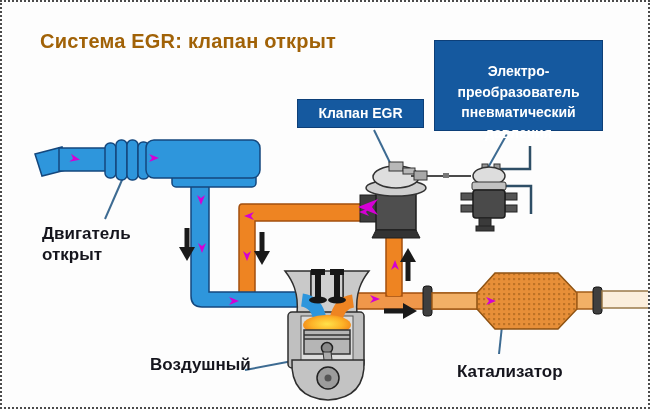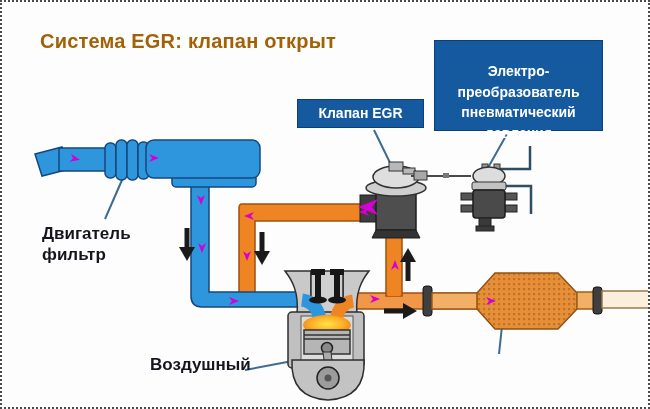--- a/index.html
+++ b/index.html
@@ -182,19 +182,20 @@
 
   <div class="callout-box box-conv">
     <div>Электро-</div>
     <div>преобразователь</div>
     <div>пневматический</div>
     <div>давления</div>
   </div>
 
   <div class="plain-label lbl-airfilter">
     <div>Двигатель</div>
-    <div>фильтр</div>
+    <div>открыт</div>
   </div>
 
   <div class="plain-label lbl-engine">Воздушный</div>
 
+  <div class="plain-label lbl-catalyst">Катализатор</div>
 
 </div>
 
 </body></html>

